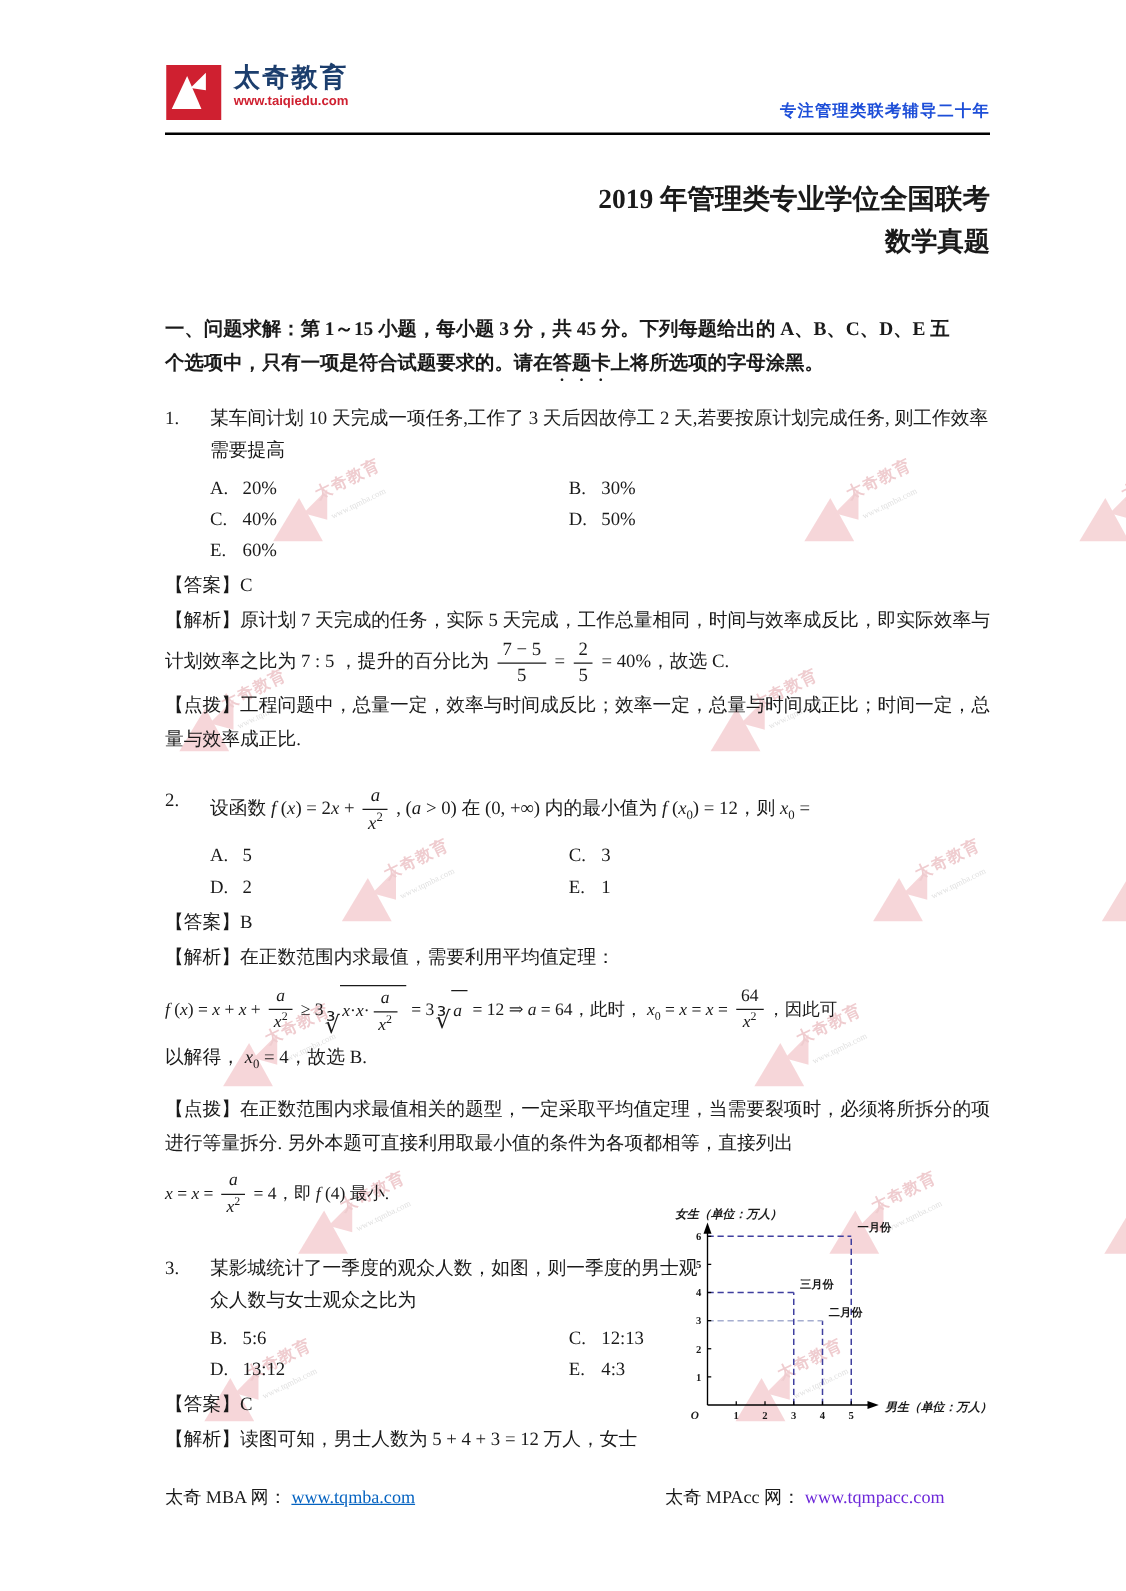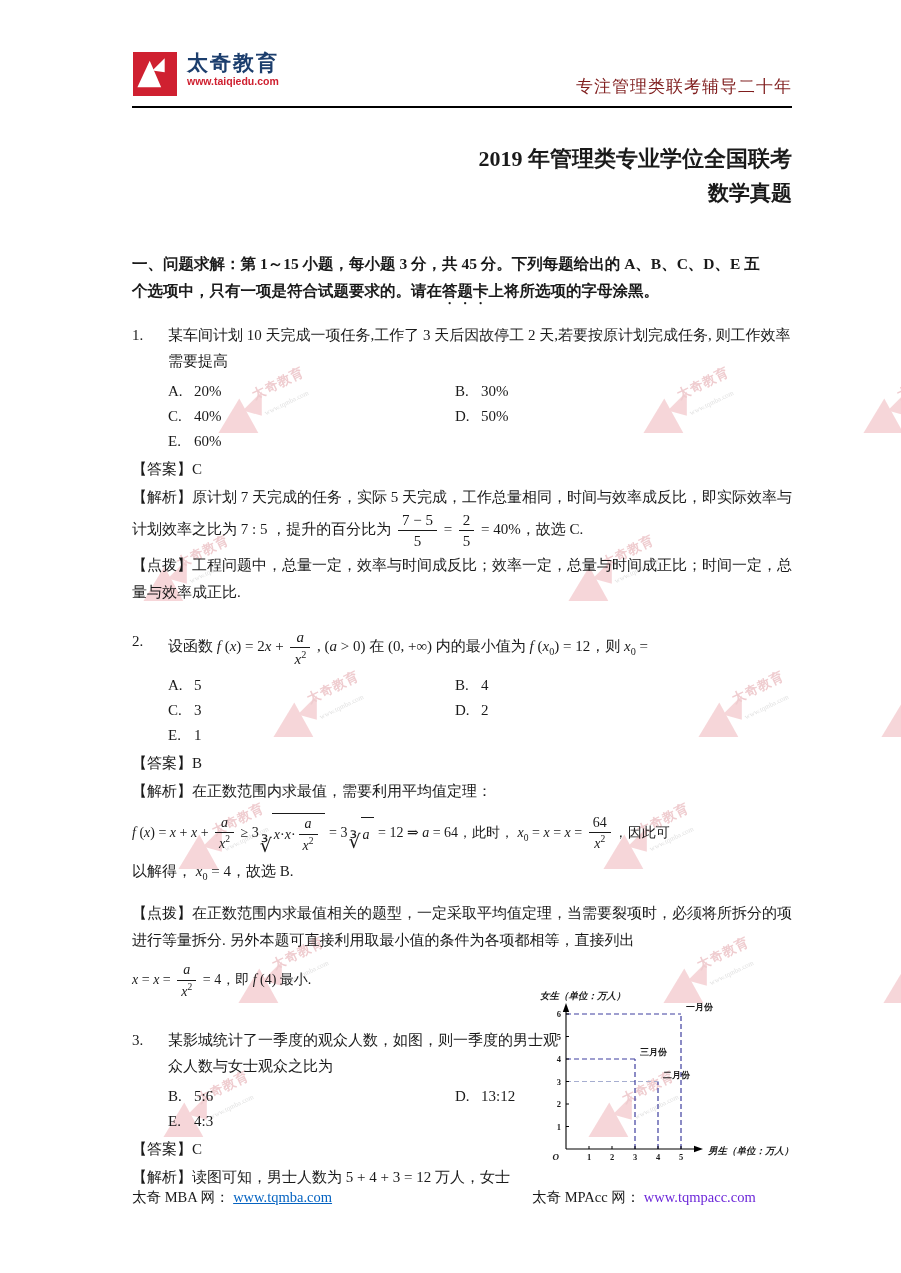--- a/index.html
+++ b/index.html
@@ -6,21 +6,21 @@
   .page{position:relative;width:901px;height:1273px;background:#fff;overflow:hidden;
         font-family:"Liberation Serif","DejaVu Serif",serif;color:#1a1a1a;}
   .content{position:absolute;left:132px;top:0;width:660px;}
 
   
   .header{margin-top:52px;display:flex;align-items:flex-start;border-bottom:2px solid #000;padding-bottom:8px;height:46px;}
   .logo-mark{width:46px;height:44px;flex:0 0 auto;}
   .brand-col{margin-left:9px;line-height:1;}
   .brand-name{font-size:21px;font-weight:bold;color:#1c3e6d;letter-spacing:2px;font-family:"Liberation Sans","DejaVu Sans",sans-serif;}
   .brand-url{font-size:10.5px;font-weight:bold;color:#cf2030;margin-top:3px;font-family:"Liberation Sans","DejaVu Sans",sans-serif;}
-  .tagline{margin-left:auto;align-self:flex-end;font-size:17px;font-weight:normal;color:#7f1d1d;letter-spacing:1px;}
+  .tagline{margin-left:auto;align-self:flex-end;font-size:13px;font-weight:bold;color:#1d4ed8;letter-spacing:1px;}
 
   
   .title{margin-top:34px;text-align:right;font-weight:bold;}
   .title .t1{font-size:22px;line-height:34px;}
   .title .t2{font-size:21px;line-height:34px;}
 
   
   .section-intro{margin-top:40px;font-weight:bold;font-size:15.5px;line-height:27px;}
   .emph{-webkit-text-emphasis:filled dot;text-emphasis:filled dot;
         -webkit-text-emphasis-position:under right;text-emphasis-position:under right;}
@@ -236,21 +236,20 @@
     <div class="q" style="margin-top:22px;">
       <div class="qrow">
         <div class="qnum">2.</div>
         <div class="qstem"><span>设函数 </span><i>f</i><span> (</span><i>x</i><span>) = 2</span><i>x</i><span> + </span><span class="frac">
               <span class="num"><i>a</i></span>
               <span class="den"><i>x</i><sup>2</sup></span>
             </span><span> , (</span><i>a</i><span> &gt; 0) 在 (0, +∞) 内的最小值为 </span><i>f</i><span> (</span><i>x</i><sub>0</sub><span>) = 12，则 </span><i>x</i><sub>0</sub><span> =</span></div>
       </div>
       <div class="opts">
         <div><span class="okey">A.</span><span>5</span></div>
-        <div><span class="okey">B.</span><span>4</span></div>
         <div><span class="okey">C.</span><span>3</span></div>
         <div><span class="okey">D.</span><span>2</span></div>
         <div><span class="okey">E.</span><span>1</span></div>
       </div>
       <div class="ansline"><span>【答案】</span><span>B</span></div>
       <p class="para">【解析】在正数范围内求最值，需要利用平均值定理：</p>
       <p class="fline"><i>f</i><span> (</span><i>x</i><span>) = </span><i>x</i><span> + </span><i>x</i><span> + </span><span class="frac">
             <span class="num"><i>a</i></span>
             <span class="den"><i>x</i><sup>2</sup></span>
           </span><span> ≥ 3</span><span class="root">
@@ -282,20 +281,21 @@
           </span><span> = 4，即 </span><i>f</i><span> (4) 最小.</span></p>
     </div>
 
     <div class="q q3-block" style="margin-top:26px;">
       <div class="qrow">
         <div class="qnum">3.</div>
         <div class="qstem q3-stem">某影城统计了一季度的观众人数，如图，则一季度的男士观众人数与女士观众之比为</div>
       </div>
       <div class="opts">
         <div><span class="okey">B.</span><span>5:6</span></div>
+        <div><span class="okey">C.</span><span>12:13</span></div>
         <div><span class="okey">D.</span><span>13:12</span></div>
         <div><span class="okey">E.</span><span>4:3</span></div>
       </div>
       <div class="ansline"><span>【答案】</span><span>C</span></div>
       <p class="para">【解析】读图可知，男士人数为 5 + 4 + 3 = 12 万人，女士</p>
 
       <div class="chart-wrap">
         <svg id="q3-chart" width="258" height="198" viewBox="0 0 258 198">
             <line x1="145" y1="174" x2="145" y2="39" stroke="#3f3f9f" stroke-width="1.2" stroke-dasharray="5,3"></line>
             <line x1="30" y1="39" x2="145" y2="39" stroke="#3f3f9f" stroke-width="1.2" stroke-dasharray="5,3"></line>

